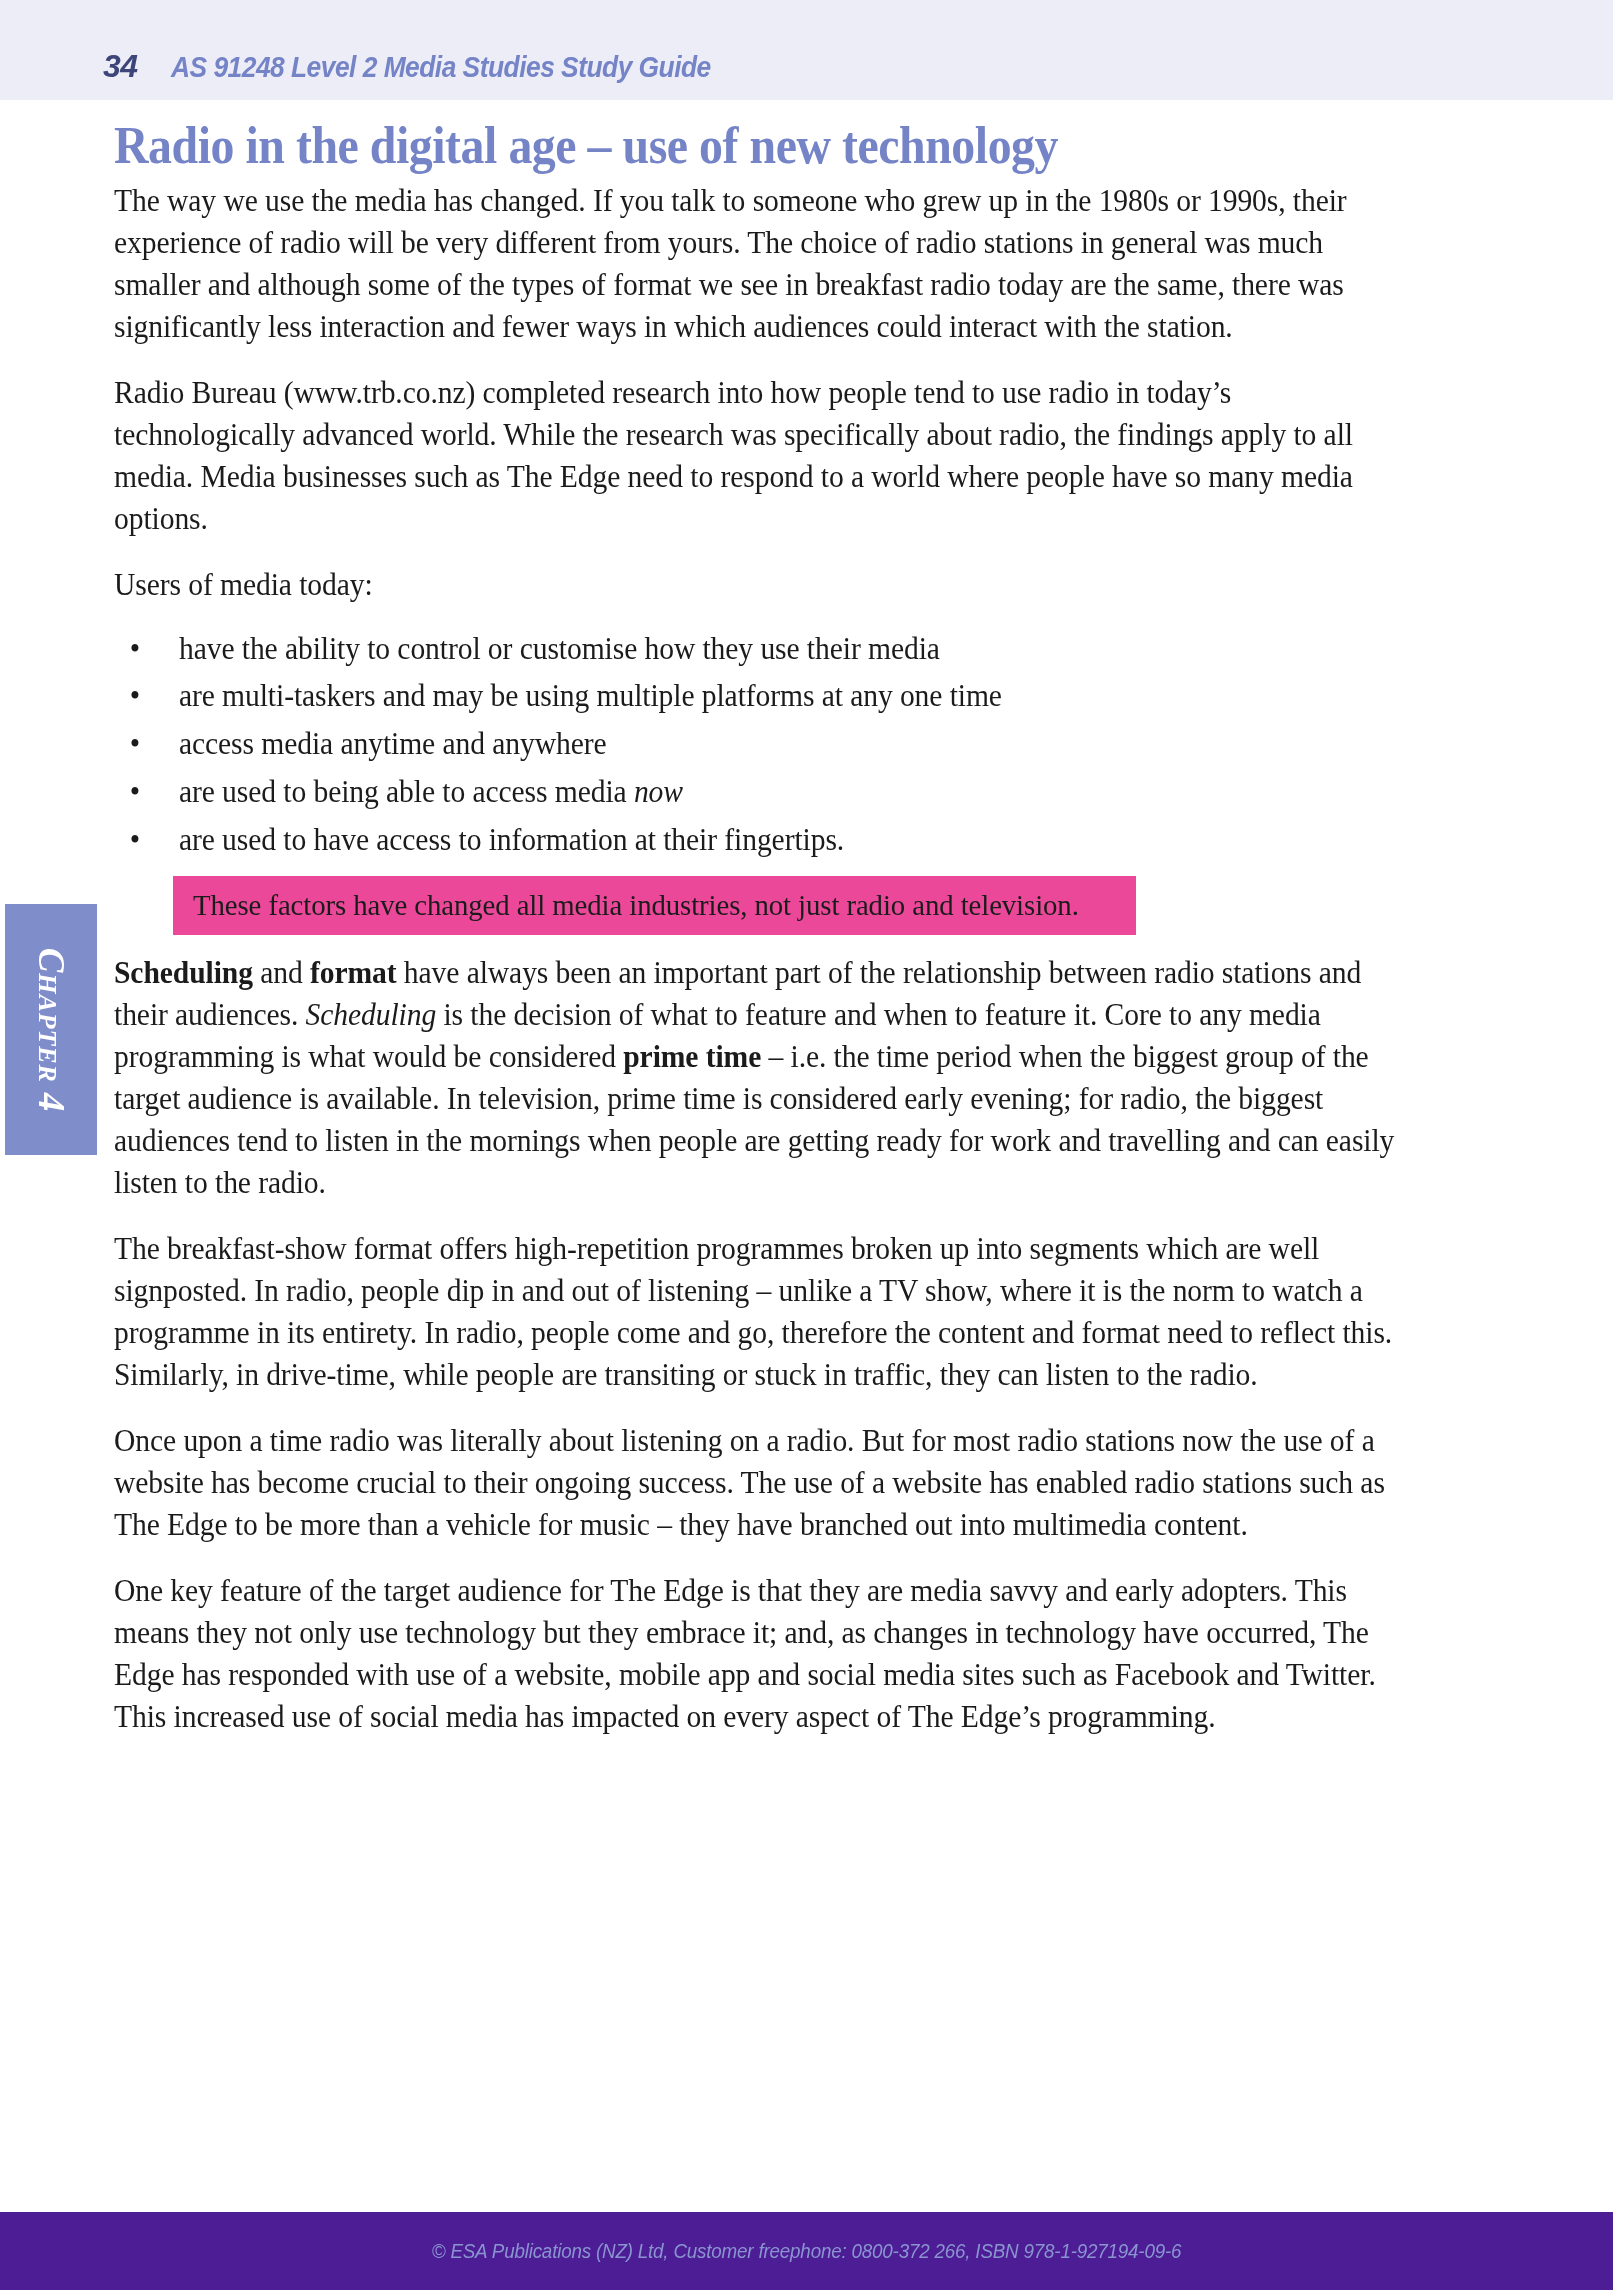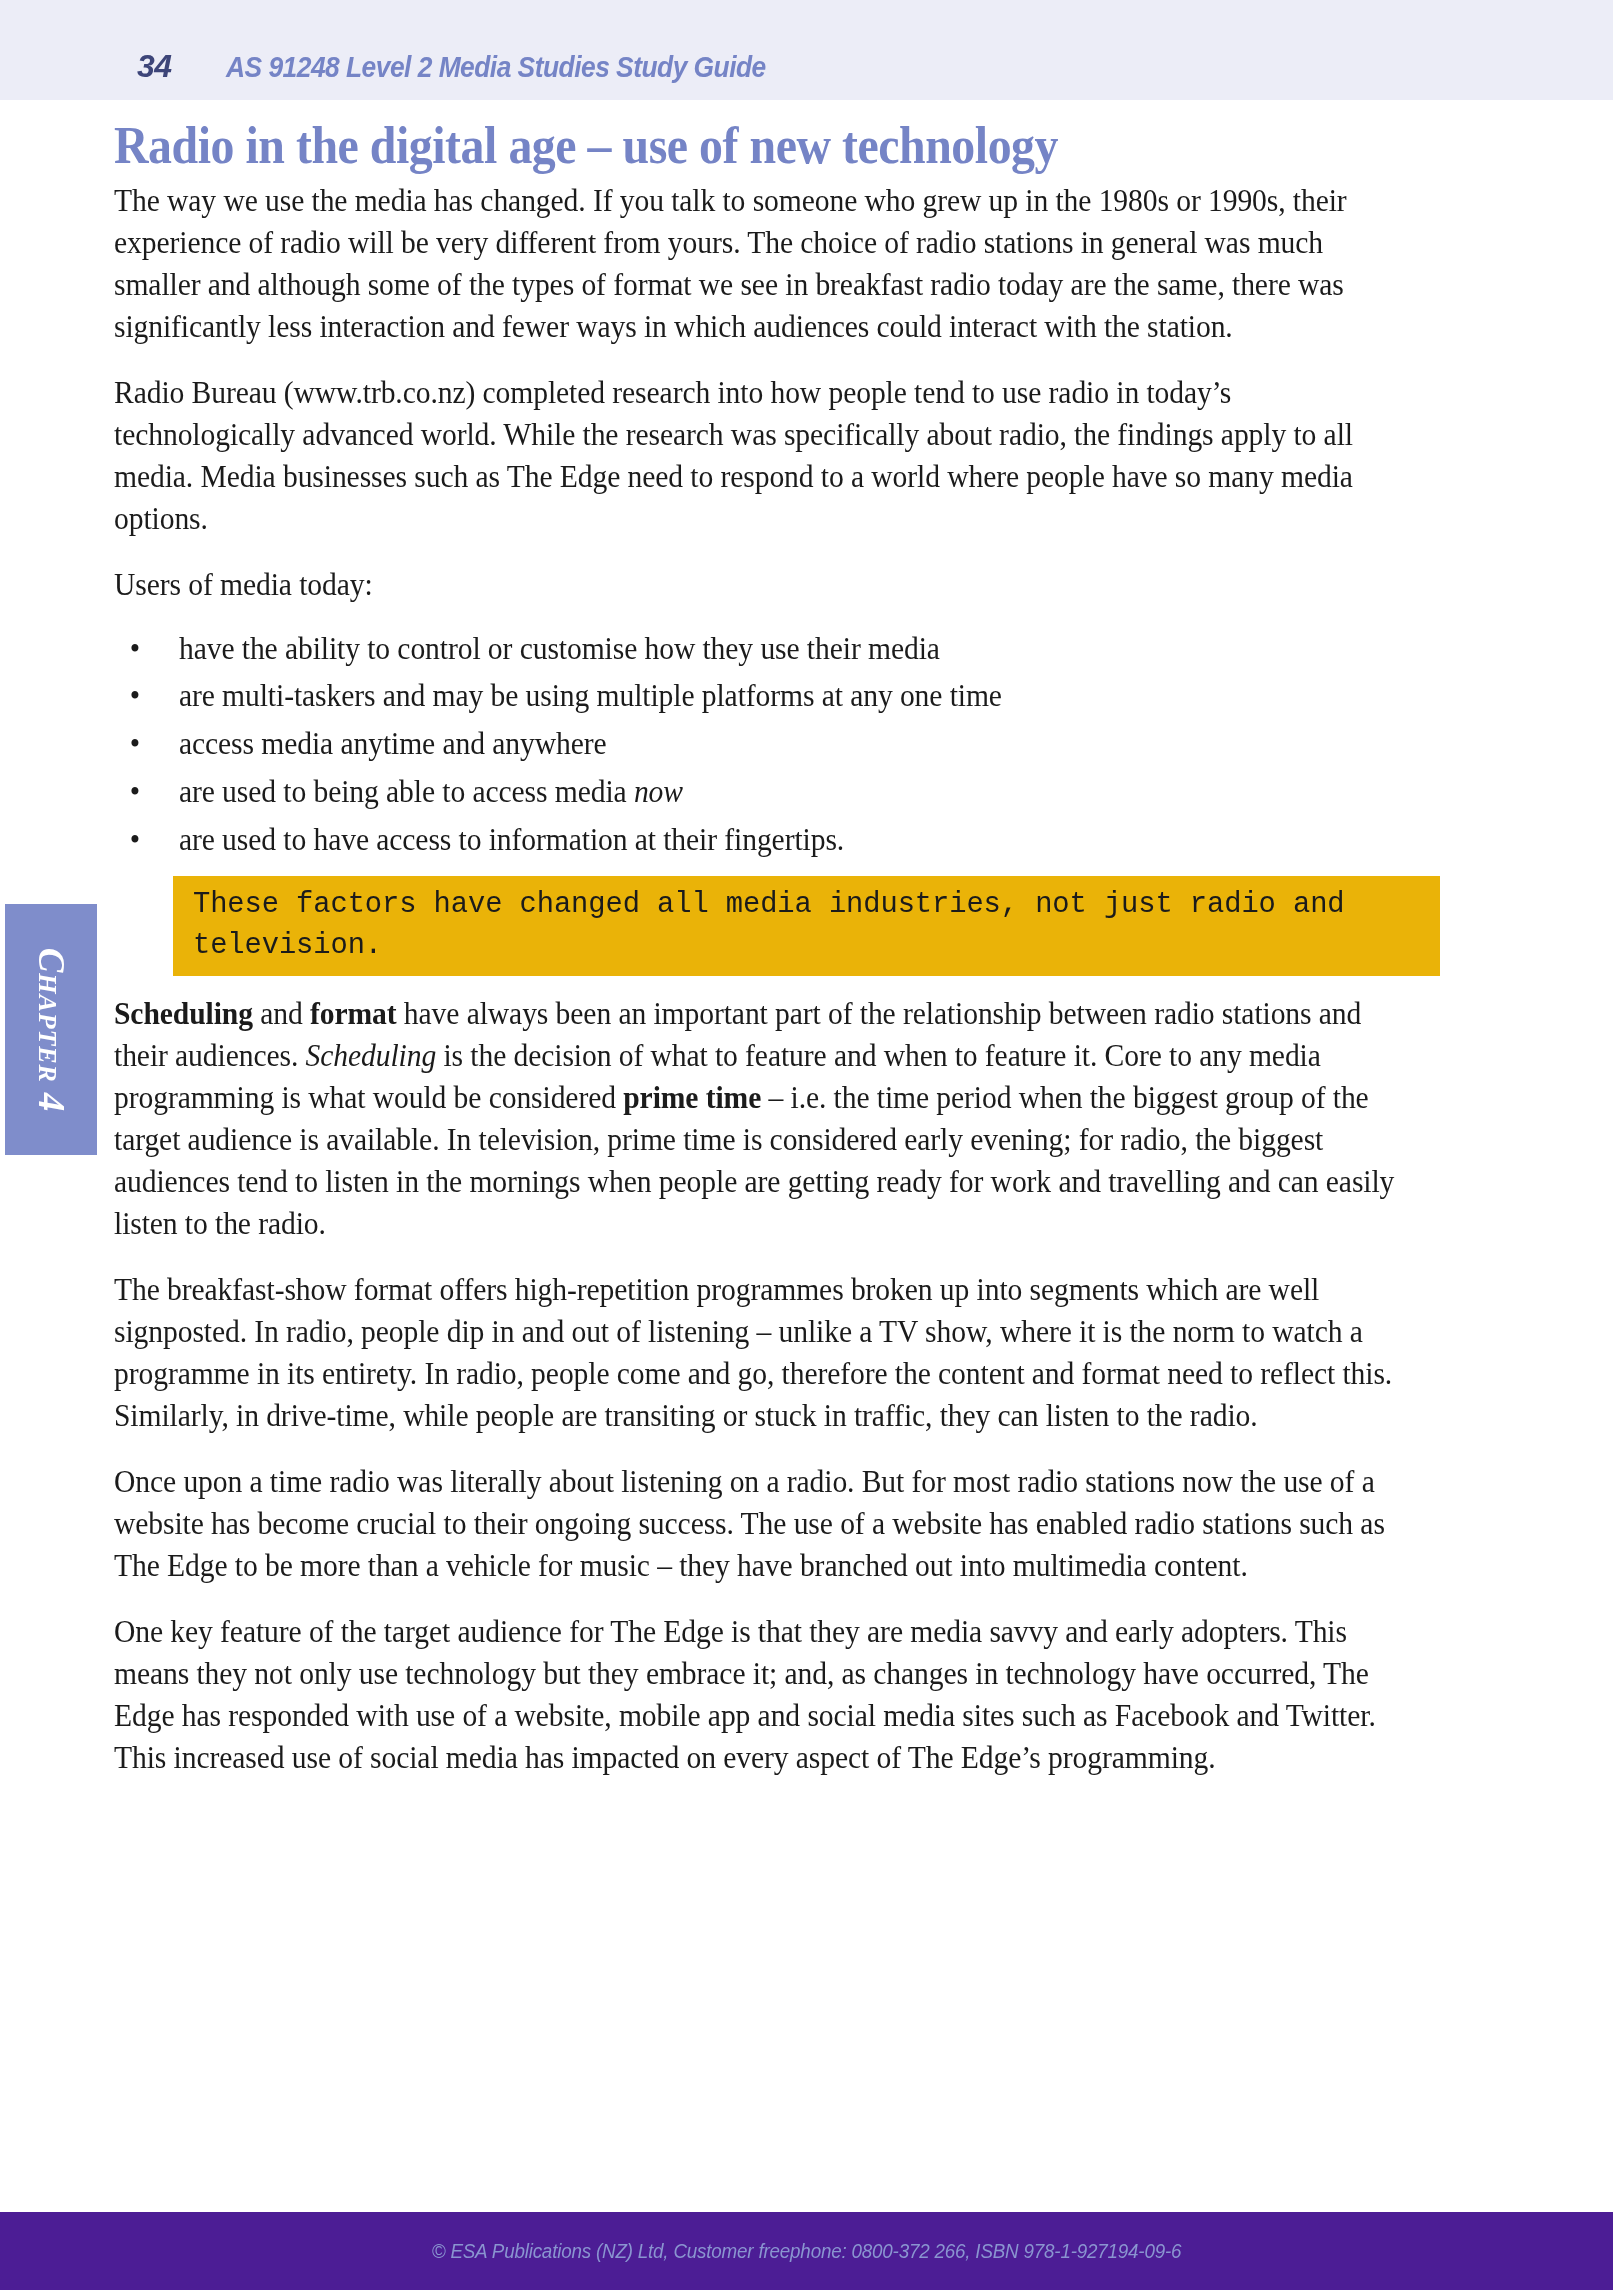--- a/index.html
+++ b/index.html
@@ -28,23 +28,22 @@
     height: 100px;
     background: #ecedf7;
   }
 
   .header-inner {
     position: absolute;
     left: 103px;
     top: 48px;
     display: flex;
     align-items: baseline;
-    gap: 54px;
+    gap: 33px;
     white-space: nowrap;
-    margin-left: 34px;
   }
 
   .page-number {
     font-family: "Liberation Sans", "DejaVu Sans", sans-serif;
     font-weight: bold;
     font-style: italic;
     font-size: 32px;
     color: #3d4579;
     letter-spacing: -0.5px;
   }
@@ -167,25 +166,24 @@
     left: 16.6px;
     top: 0;
     font-size: 31px;
     line-height: 46px;
     color: #1b1b1b;
   }
 
   
   .callout {
     margin: 13px 0 16.6px 59px;
-    background: #eab308;
+    background: #ec4899;
     padding: 8.3px 20px 10px 20px;
     width: fit-content;
     max-width: 1227px;
-    font-family: Liberation Mono, monospace;
   }
 
   .callout-text {
     font-size: 30px;
     line-height: 41px;
     color: #1b1b1b;
     letter-spacing: -0.1px;
     transform: scaleX(0.96);
     transform-origin: left center;
     display: block;

